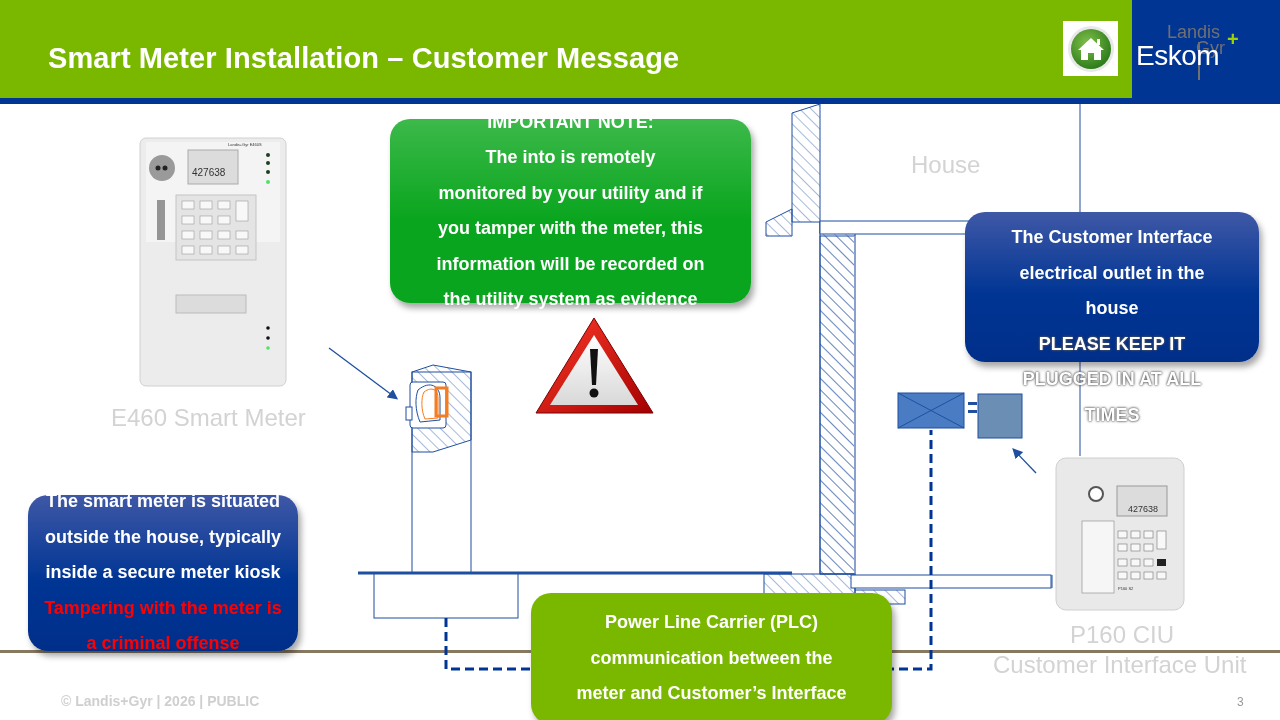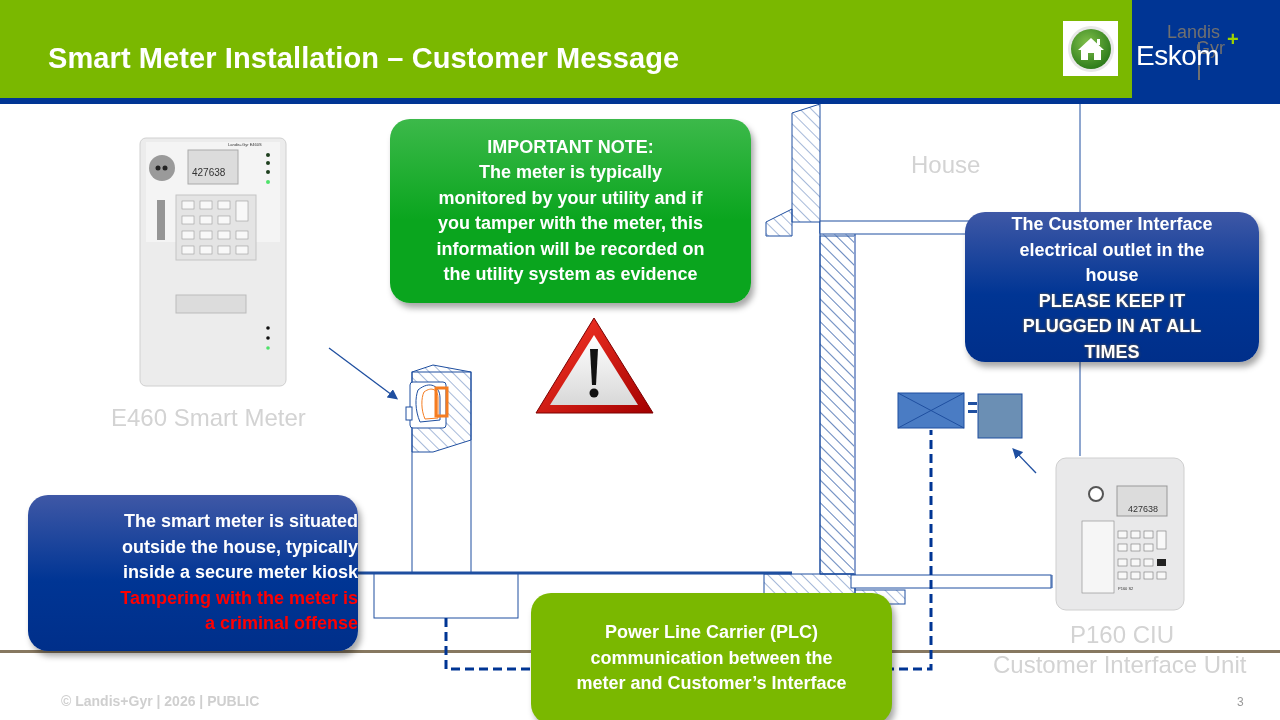--- a/index.html
+++ b/index.html
@@ -24,36 +24,35 @@
   #logo-landis { left: 1167px; top: 22px; color: #707070; font-size: 18px; }
   #logo-gyr { left: 1196px; top: 38px; color: #707070; font-size: 18px; }
   #logo-plus { left: 1227px; top: 28px; color: #9ed300; font-size: 20px; font-weight: bold; }
   #logo-eskom { left: 1136px; top: 40px; color: #ffffff; font-size: 28px; letter-spacing: -0.5px; }
   #logo-divider { left: 1198px; top: 42px; width: 2px; height: 38px; background: #707070; }
 
   .callout {
     position: absolute; border-radius: 20px; color: #fff; font-weight: bold;
     text-align: center; box-shadow: 3px 5px 6px rgba(0,0,0,0.35);
     display: flex; flex-direction: column; justify-content: center;
-    font-size: 18px; line-height: 25.5px;
+    font-size: 18px; line-height: 25.5px; gap: 10px;
   }
   #note-callout {
     left: 390px; top: 119px; width: 361px; height: 184px;
     background: linear-gradient(#3cb94a, #0aa51e 55%, #0aa51e);
   }
   #ciu-callout {
     left: 965px; top: 212px; width: 294px; height: 150px;
     background: linear-gradient(#3f58a6, #003594 55%, #002f8a);
-    justify-content: flex-start; box-sizing: border-box; overflow: visible;
+    justify-content: flex-start; padding-top: 13px; box-sizing: border-box; overflow: visible;
   }
   #ciu-callout .warn-line { text-shadow: 0 0 3px #555, 0 0 2px #555; }
   #meter-callout {
-    left: 28px; top: 495px; width: 330px; height: 156px;
+    left: 28px; top: 495px; width: 270px; height: 156px;
     background: linear-gradient(#3f58a6, #003594 55%, #002f8a);
-    text-align: right;
   }
   #plc-callout {
     left: 531px; top: 593px; width: 361px; height: 131px;
     background: #7ab800;
   }
   .red { color: #ff0000; }
   .gray-label { position: absolute; color: #d3d3d3; font-size: 24px; white-space: nowrap; }
   #e460-label { left: 111px; top: 404px; }
   #house-label { left: 911px; top: 151px; }
   #p160-label { left: 1070px; top: 621px; }
@@ -227,21 +226,21 @@
   </g>
 </svg>
 
 <div id="e460-label" class="gray-label">E460 Smart Meter</div>
 <div id="house-label" class="gray-label">House</div>
 <div id="p160-label" class="gray-label">P160 CIU</div>
 <div id="ciu-label" class="gray-label">Customer Interface Unit</div>
 
 <div id="note-callout" class="callout">
   <div>IMPORTANT NOTE:</div>
-  <div>The meter is typically</div>
+  <div>The into is remotely</div>
   <div>monitored by your utility and if</div>
   <div>you tamper with the meter, this</div>
   <div>information will be recorded on</div>
   <div>the utility system as evidence</div>
 </div>
 
 <div id="ciu-callout" class="callout">
   <div>The Customer Interface</div>
   <div>electrical outlet in the</div>
   <div>house</div>

